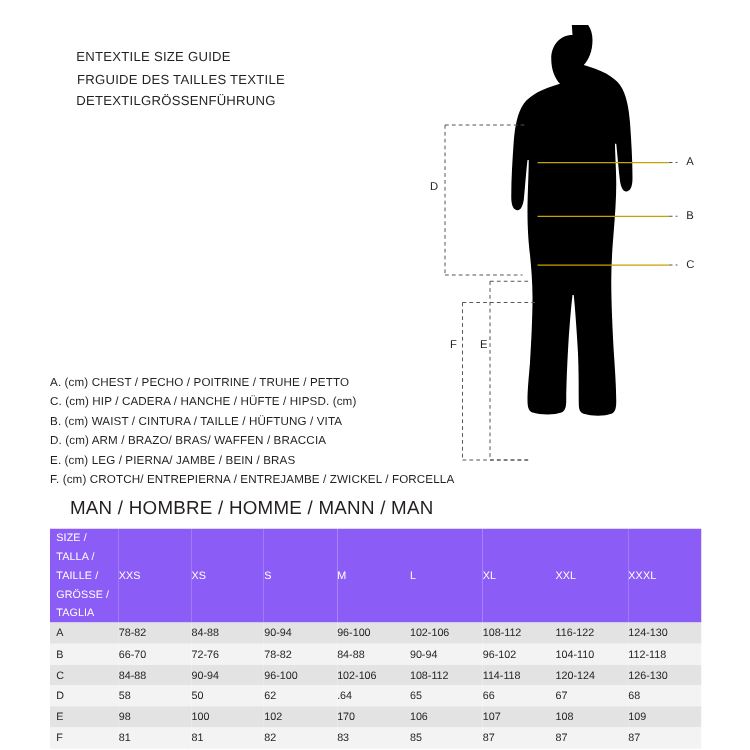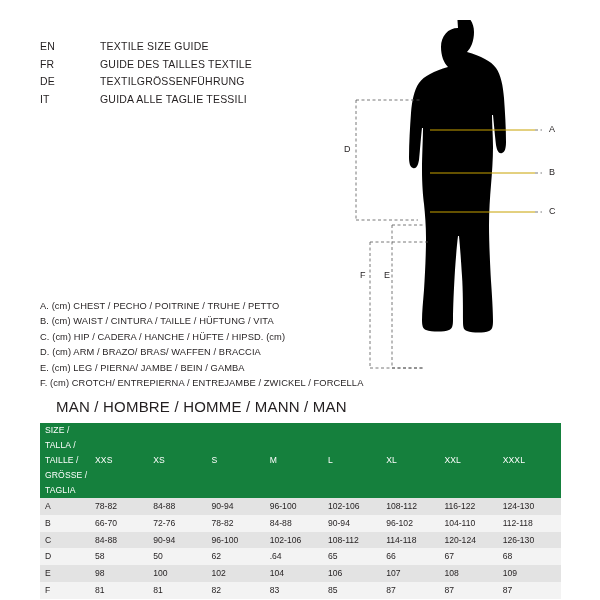--- a/index.html
+++ b/index.html
@@ -25,30 +25,30 @@
   .lang-block {
     position: absolute;
     left: 40px;
     top: 38px;
     font-size: 10.5px;
     line-height: 17.6px;
     letter-spacing: .2px;
   }
   .lang-row {
     display: flex;
+    text-align: right;
   }
   .lang-code {
     width: 36px;
     flex: 0 0 36px;
     font-size: 10.5px;
   }
   .lang-text {
     font-size: 10.5px;
     white-space: nowrap;
-    margin-left: 24px;
   }
 
   
   .legend {
     position: absolute;
     left: 40px;
     top: 299px;
     font-size: 9.3px;
     line-height: 15.4px;
     letter-spacing: .1px;
@@ -71,21 +71,21 @@
     width: 521px;
     border-collapse: collapse;
     font-size: 8.6px;
   }
   .table th, .table td {
     text-align: left;
     padding: 0;
     font-weight: normal;
   }
   .table thead th {
-    background: #15803d;
+    background: #8b5cf6;
     color: #ffffff;
     height: 15px;
     line-height: 15px;
     font-size: 8.6px;
     letter-spacing: .1px;
   }
   .table tbody td {
     height: 16.8px;
     line-height: 16.8px;
     color: #231f20;
@@ -128,32 +128,28 @@
       <span class="lang-text">TEXTILE SIZE GUIDE</span>
     </div>
     <div class="lang-row">
       <span class="lang-code">FR</span>
       <span class="lang-text">GUIDE DES TAILLES TEXTILE</span>
     </div>
     <div class="lang-row">
       <span class="lang-code">DE</span>
       <span class="lang-text">TEXTILGRÖSSENFÜHRUNG</span>
     </div>
-    <div class="lang-row">
-      <span class="lang-code">IT</span>
-      <span class="lang-text">GUIDA ALLE TAGLIE TESSILI</span>
-    </div>
   </div>
 
   <div class="legend">
     <div>A. (cm) CHEST / PECHO / POITRINE / TRUHE / PETTO</div>
+    <div>C. (cm) HIP / CADERA / HANCHE / HÜFTE / HIPSD. (cm)</div>
     <div>B. (cm) WAIST / CINTURA / TAILLE / HÜFTUNG / VITA</div>
-    <div>C. (cm) HIP / CADERA / HANCHE / HÜFTE / HIPSD. (cm)</div>
     <div>D. (cm) ARM / BRAZO/ BRAS/ WAFFEN / BRACCIA</div>
-    <div>E. (cm) LEG / PIERNA/ JAMBE / BEIN / GAMBA</div>
+    <div>E. (cm) LEG / PIERNA/ JAMBE / BEIN / BRAS</div>
     <div>F. (cm) CROTCH/ ENTREPIERNA / ENTREJAMBE / ZWICKEL / FORCELLA</div>
   </div>
 
   <div class="man-line">MAN / HOMBRE / HOMME / MANN / MAN</div>
 
   <table class="table">
     <thead>
       <tr>
         <th class="col-label">SIZE / TALLA / TAILLE / GRÖSSE / TAGLIA</th>
         <th class="col-v">XXS</th>
@@ -209,21 +205,21 @@
         <td>65</td>
         <td>66</td>
         <td>67</td>
         <td>68</td>
       </tr>
       <tr class="alt">
         <td class="col-label">E</td>
         <td>98</td>
         <td>100</td>
         <td>102</td>
-        <td>104</td>
+        <td>170</td>
         <td>106</td>
         <td>107</td>
         <td>108</td>
         <td>109</td>
       </tr>
       <tr>
         <td class="col-label">F</td>
         <td>81</td>
         <td>81</td>
         <td>82</td>

